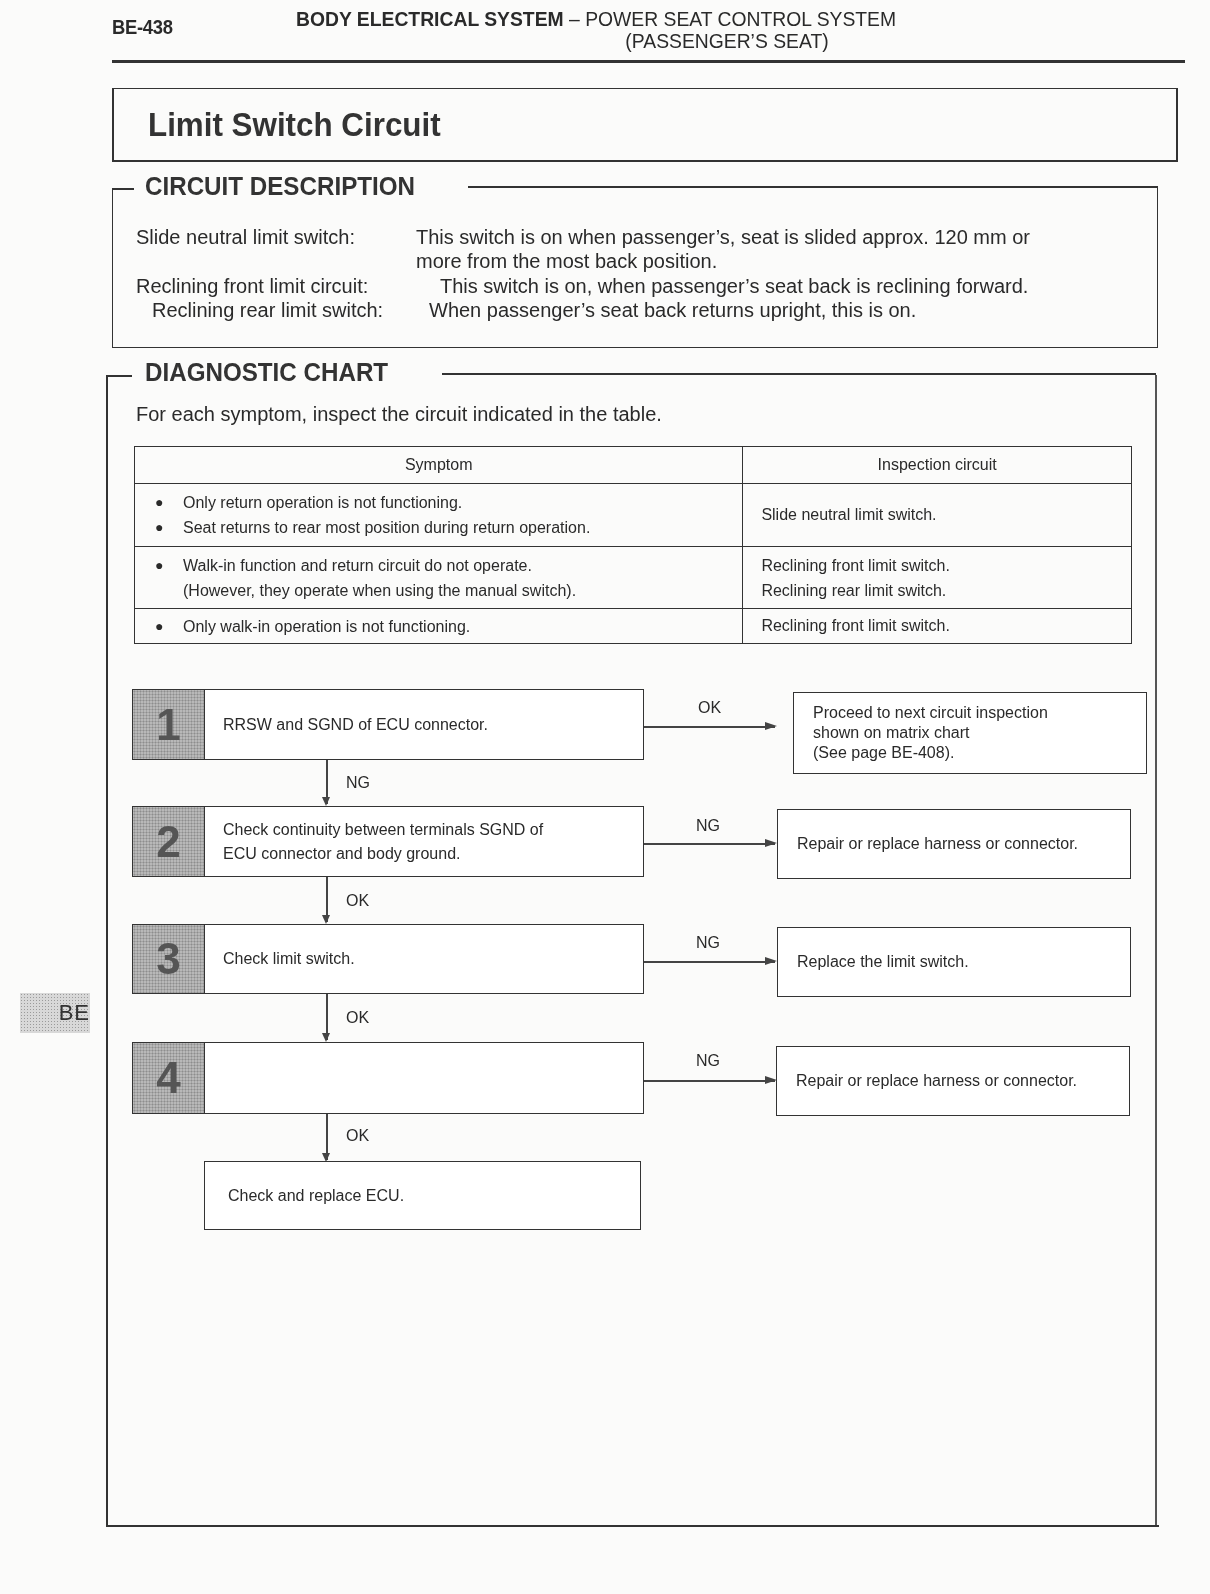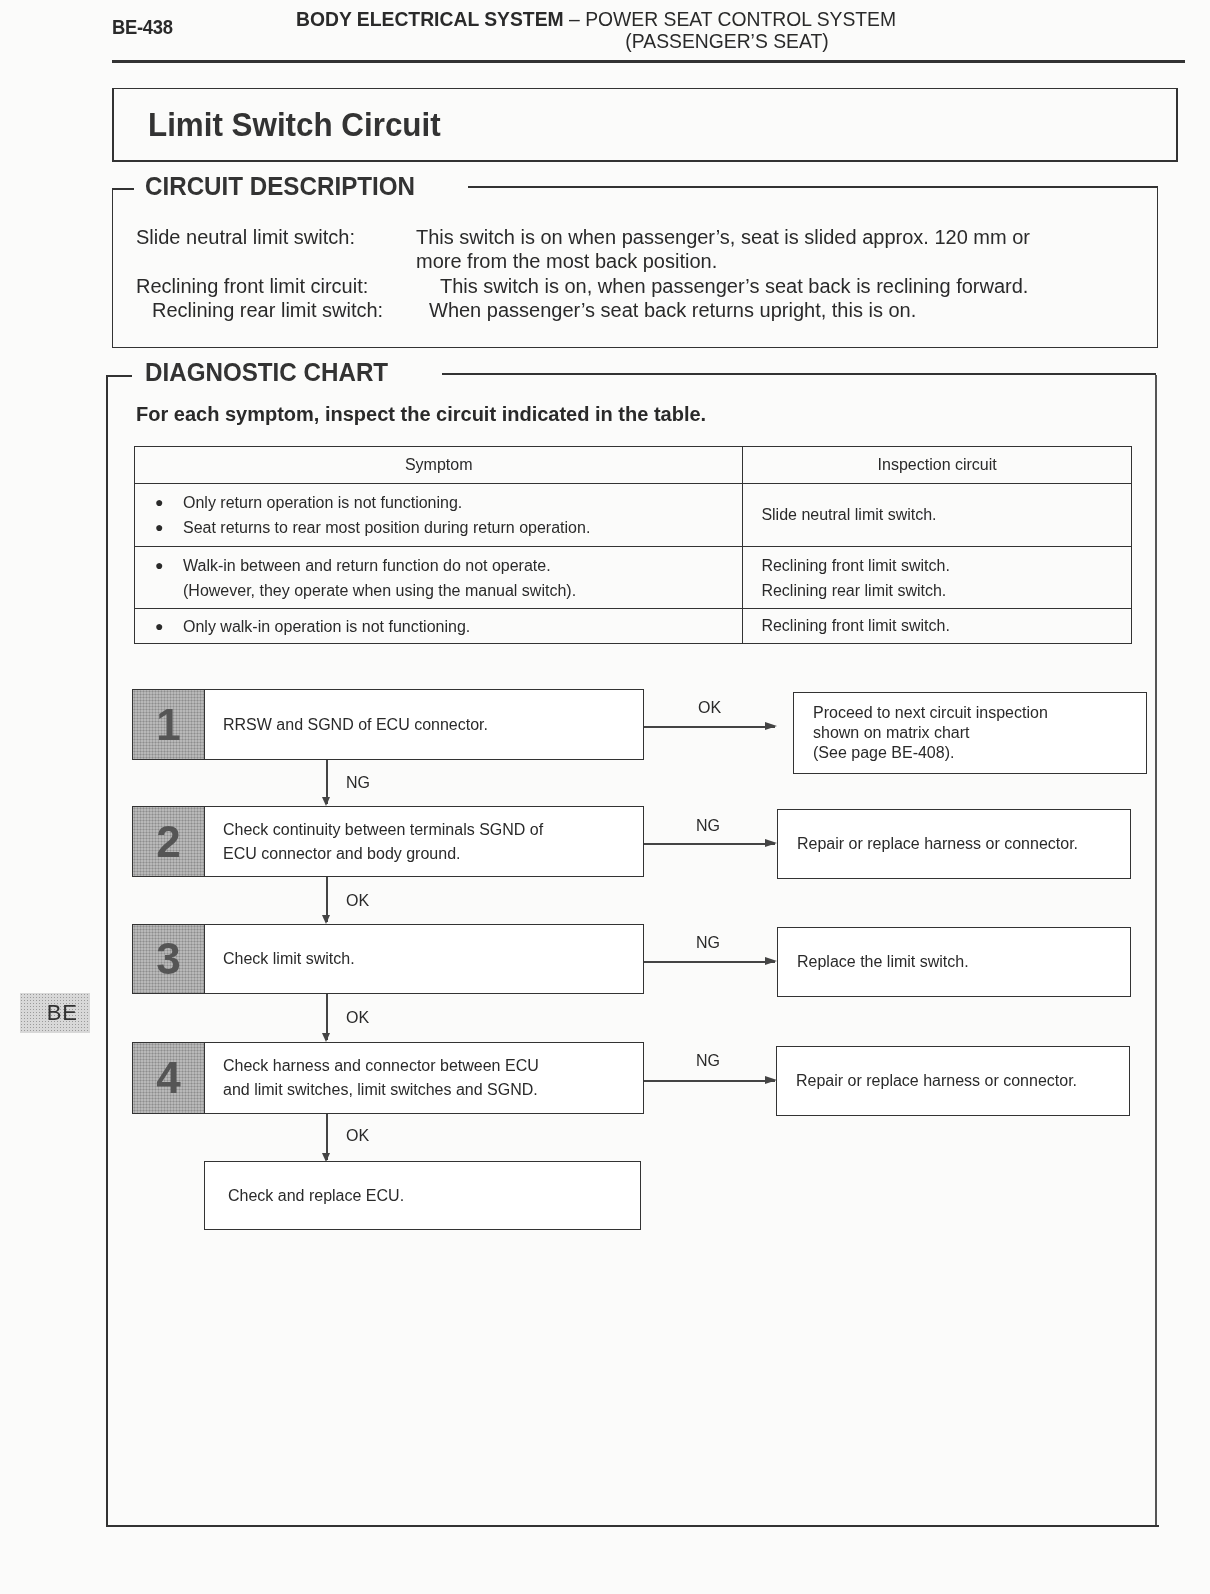--- a/index.html
+++ b/index.html
@@ -22,21 +22,21 @@
 
     
     .section-box { border: 1.5px solid #333; border-top: none; }
     .section-top-left { height: 1.5px; background: #333; }
     .section-top-right { height: 1.5px; background: #333; }
     .section-heading { font-size: 26px; font-weight: bold; color: #333; white-space: nowrap; transform: scaleX(0.93); transform-origin: left top; }
 
     .desc { font-size: 20px; color: #2a2a2a; line-height: 24px; white-space: nowrap; }
     .desc .lbl { display: inline-block; }
 
-    .intro { font-size: 20px; color: #2a2a2a; white-space: nowrap; font-weight: bold; }
+    .intro { font-size: 20px; color: #2a2a2a; white-space: nowrap; }
 
     
     table.sym { position: absolute; left: 134px; top: 446px; width: 998px; border-collapse: collapse; font-size: 16px; color: #2a2a2a; }
     table.sym td, table.sym th { border: 1.5px solid #333; }
     table.sym th { font-weight: normal; height: 37px; font-size: 16px; }
     table.sym td { padding: 0 0 0 20px; vertical-align: middle; }
     table.sym td.insp { padding-left: 18px; }
     .bullet-row { display: flex; align-items: flex-start; line-height: 25px; }
     .bullet { width: 28px; flex: none; font-size: 14px; line-height: 25px; }
     .indent { padding-left: 28px; line-height: 25px; }
@@ -56,21 +56,21 @@
     .vline::after { content: ""; position: absolute; left: -4px; bottom: -2px; border-left: 4.7px solid transparent; border-right: 4.7px solid transparent; border-top: 9px solid #444; }
     .hline { position: absolute; height: 1.5px; background: #444; }
     .hline::after { content: ""; position: absolute; right: -2px; top: -4px; border-top: 4.7px solid transparent; border-bottom: 4.7px solid transparent; border-left: 12px solid #444; }
     .flow-lbl { position: absolute; font-size: 16px; color: #2a2a2a; }
 
     
     .side-tab { left: 20px; top: 993px; width: 70px; height: 40px;
       background-color: #d8d8d8;
       background-image: radial-gradient(#9a9a9a 0.8px, transparent 1px);
       background-size: 3px 3px;
-      display: flex; align-items: center; justify-content: flex-end; padding-right: 12px;
+      display: flex; align-items: center; justify-content: flex-end; 
       font-size: 22px; color: #333; letter-spacing: 1px; }
 
     .bottom-rule { left: 106px; top: 1525px; width: 1053px; height: 2px; background: #333; }
     .left-rule { left: 106px; top: 375px; width: 1.5px; height: 1151px; background: #333; }
     .right-edge { left: 1155px; top: 375px; width: 1.5px; height: 1151px; background: #555; }
   </style>
 </head>
 <body>
 
 <div class="abs page-num">BE-438</div>
@@ -138,21 +138,21 @@
           </div>
     </td>
     <td class="insp">
       <div>Slide neutral limit switch.</div>
     </td>
   </tr>
   <tr style="height:62px;">
     <td>
       <div class="bullet-row">
             <span class="bullet">●</span>
-            <span>Walk-in between and return function do not operate.</span>
+            <span>Walk-in function and return circuit do not operate.</span>
           </div>
       <div class="indent">(However, they operate when using the manual switch).</div>
     </td>
     <td class="insp">
       <div style="line-height:25px">Reclining front limit switch.</div>
       <div style="line-height:25px">Reclining rear limit switch.</div>
     </td>
   </tr>
   <tr style="height:35px;">
     <td>
@@ -214,26 +214,20 @@
 <div class="hline" style="left:644px; top:961px; width:131px;"></div>
 <div class="flow-lbl" style="left:696px; top:934px;">NG</div>
 <div class="result" style="left:777px; top:927px; width:354px; height:70px;">
   <div>Replace the limit switch.</div>
 </div>
 <div class="vline" style="left:326px; top:994px; height:46px;"></div>
 <div class="flow-lbl" style="left:346px; top:1009px;">OK</div>
 
 <div class="step" style="left:132px; top:1042px; width:512px; height:72px;">
   <div class="step-num">4</div>
-  <div class="step-text">
-    <div>
-        <div>Check harness and connector between ECU</div>
-        <div>and limit switches, limit switches and SGND.</div>
-      </div>
-  </div>
 </div>
 <div class="hline" style="left:644px; top:1080px; width:131px;"></div>
 <div class="flow-lbl" style="left:696px; top:1052px;">NG</div>
 <div class="result" style="left:776px; top:1046px; width:354px; height:70px;">
   <div>Repair or replace harness or connector.</div>
 </div>
 <div class="vline" style="left:326px; top:1114px; height:46px;"></div>
 <div class="flow-lbl" style="left:346px; top:1127px;">OK</div>
 
 <div class="result" style="left:204px; top:1161px; width:437px; height:69px;padding-left:23px;">

